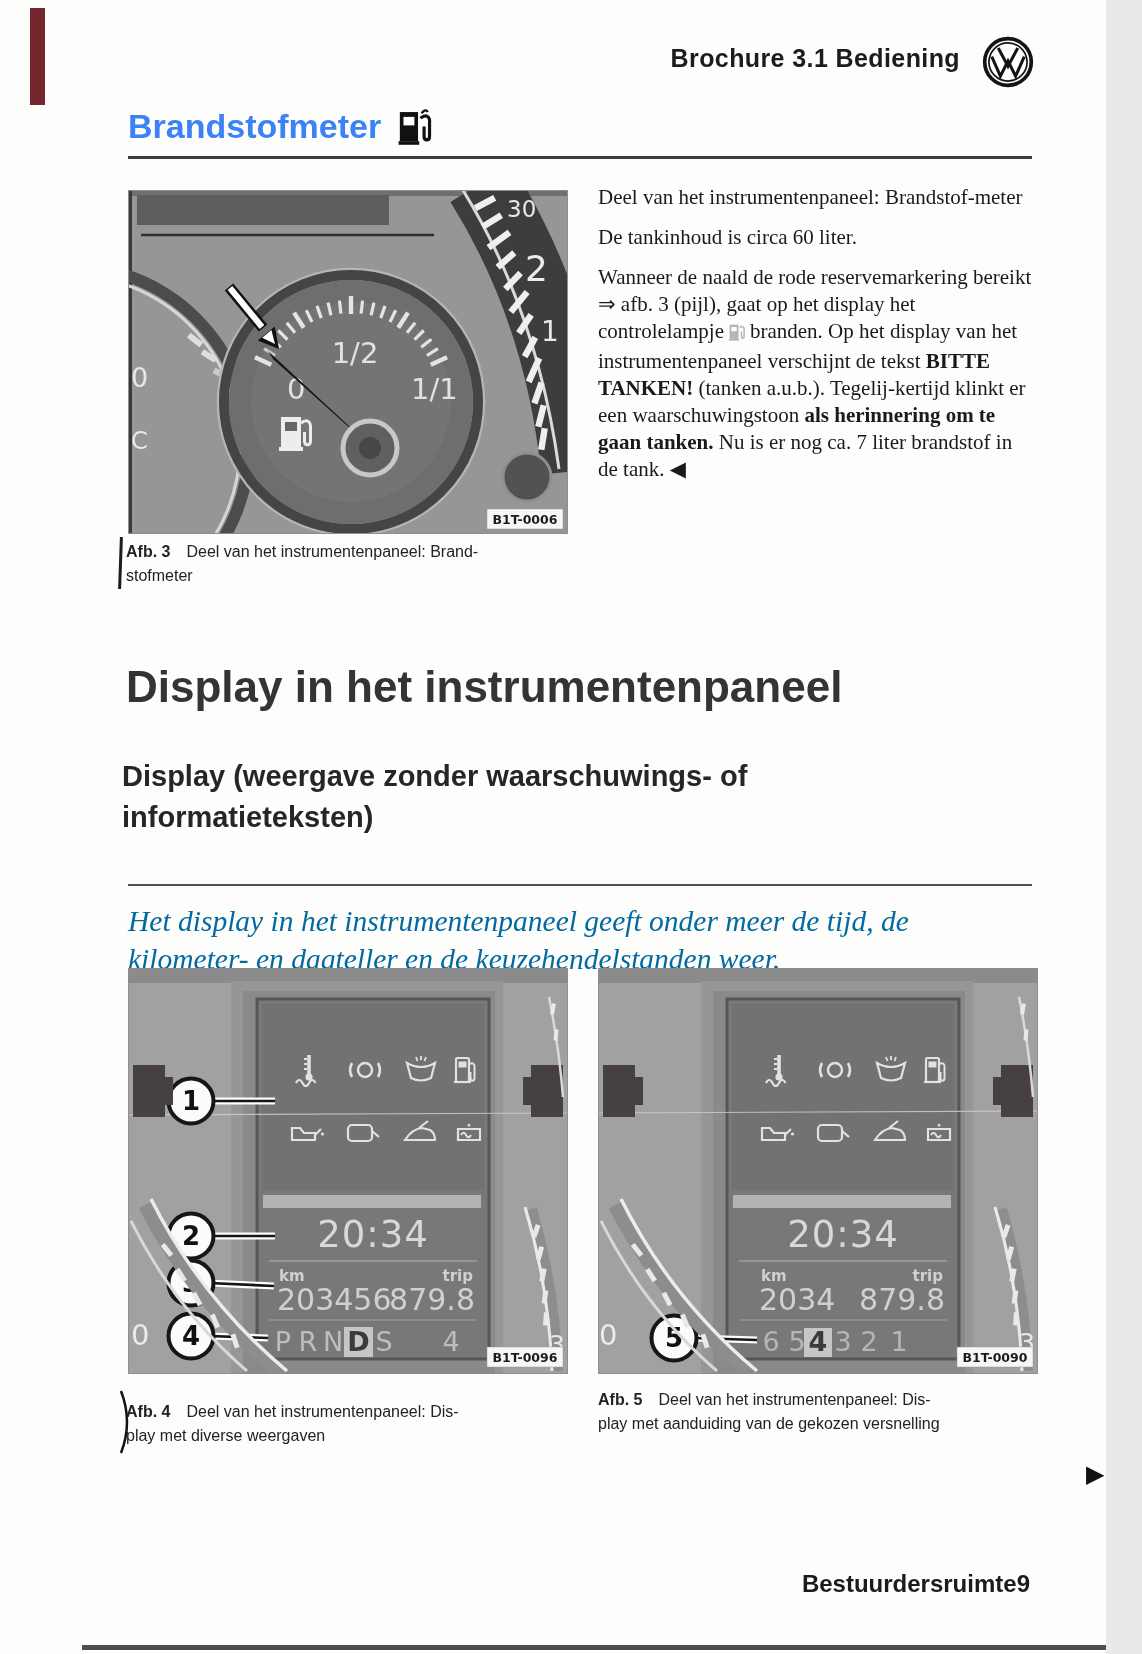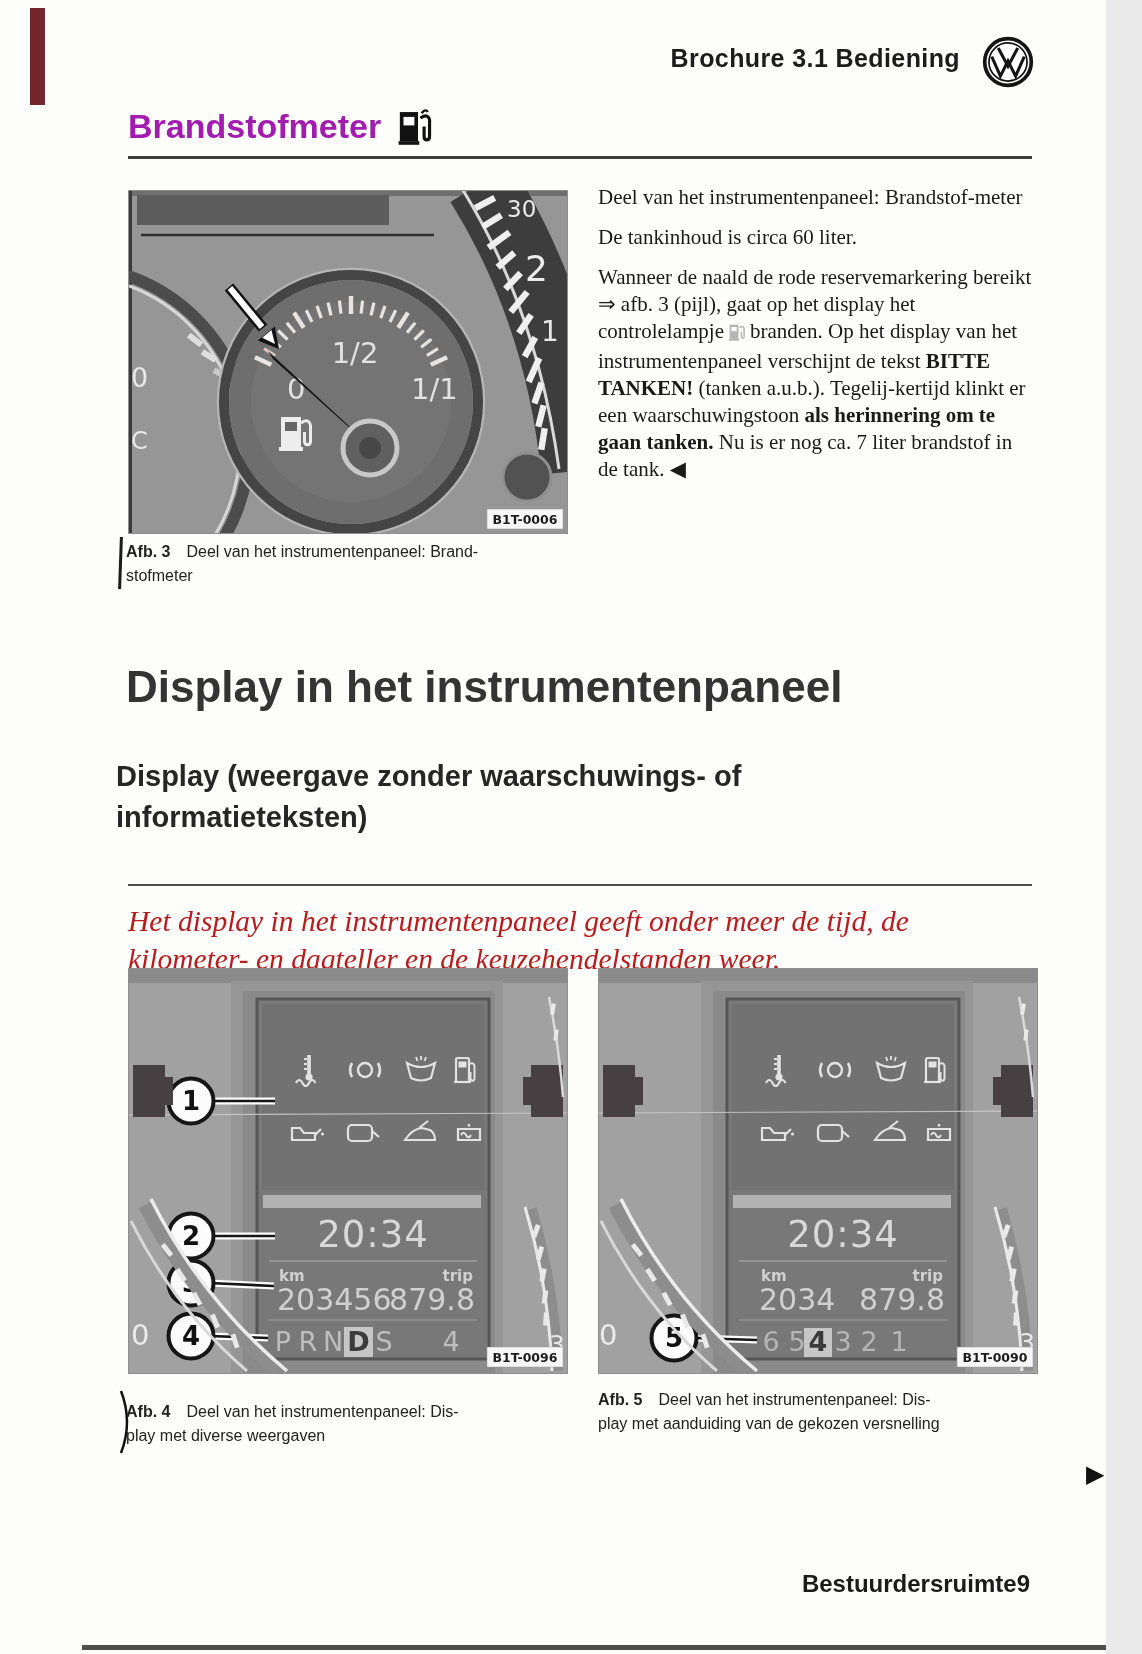--- a/index.html
+++ b/index.html
@@ -4,38 +4,38 @@
 <style>
   html,body{margin:0;padding:0;background:#e9e9e9;}
   .page{position:relative;width:1094px;height:1654px;background:#fdfdfc;overflow:hidden;
         font-family:"Liberation Serif",serif;color:#1a1a1a;padding-left:12px;}
   .abs{position:absolute;}
   .accent-bar{left:30px;top:8px;width:15px;height:97px;background:#73272c;}
   .hdr-title{left:660px;top:44px;width:300px;text-align:right;font-family:"Liberation Sans",sans-serif;
              font-weight:700;font-size:25px;letter-spacing:.4px;color:#1c1c1c;white-space:nowrap;}
   .vw-logo{left:982px;top:36px;}
   .h1-row{left:128px;top:106px;display:flex;align-items:center;gap:16px;}
-  .h1{font-family:"Liberation Sans",sans-serif;font-weight:700;font-size:34px;color:#a21caf;white-space:nowrap;}
+  .h1{font-family:"Liberation Sans",sans-serif;font-weight:700;font-size:34px;color:#3b82f6;white-space:nowrap;}
   .rule1{left:128px;top:156px;width:904px;height:2.5px;background:#3d3d3d;}
   .fig{border:1px solid #8e8e8e;display:block;}
   .fig3-wrap{left:128px;top:190px;}
   .col-right{left:598px;top:184px;width:436px;font-size:21px;line-height:1.28;}
   .col-right p{margin:0;}
   .col-right p + p{margin-top:13px;}
   .b{font-weight:bold;}
   .inline-icon{display:inline-block;vertical-align:-4px;margin:0 5px;}
   .caption{font-family:"Liberation Sans",sans-serif;font-size:16px;line-height:1.5;color:#222;}
   .caption .lbl{font-weight:700;margin-right:16px;}
   .cap3{left:126px;top:540px;width:420px;}
   .h2{left:126px;top:662px;font-family:"Liberation Sans",sans-serif;font-weight:700;font-size:44px;
       color:#343434;white-space:nowrap;}
-  .h3{left:116px;top:756px;width:724px;font-family:"Liberation Sans",sans-serif;font-weight:700;
+  .h3{left:122px;top:756px;width:724px;font-family:"Liberation Sans",sans-serif;font-weight:700;
       font-size:29px;line-height:1.4;color:#262626;}
   .rule2{left:128px;top:884px;width:904px;height:2px;background:#4f4f4f;}
-  .lead{left:128px;top:902px;width:870px;font-style:italic;font-size:29.5px;line-height:1.3;color:#b91c1c;}
+  .lead{left:128px;top:902px;width:870px;font-style:italic;font-size:29.5px;line-height:1.3;color:#0369a1;}
   .fig4-wrap{left:128px;top:968px;}
   .fig5-wrap{left:598px;top:968px;}
   .cap4{left:126px;top:1400px;width:430px;}
   .cap5{left:598px;top:1388px;width:436px;}
   .next-arrow{left:1086px;top:1460px;font-size:24px;color:#111;font-family:"DejaVu Sans",sans-serif;}
   .footer{left:700px;top:1570px;width:330px;display:flex;justify-content:flex-end;
           font-family:"Liberation Sans",sans-serif;font-weight:700;font-size:24px;color:#1b1b1b;}
   .bottom-bar{left:82px;top:1645px;width:1060px;height:5px;background:#4e4e4e;}
   .artifact-line{left:119px;top:537px;width:2.5px;height:52px;background:#1c1c1c;transform:rotate(2deg);}
   .fig-svg text{font-family:"DejaVu Sans",sans-serif;}

